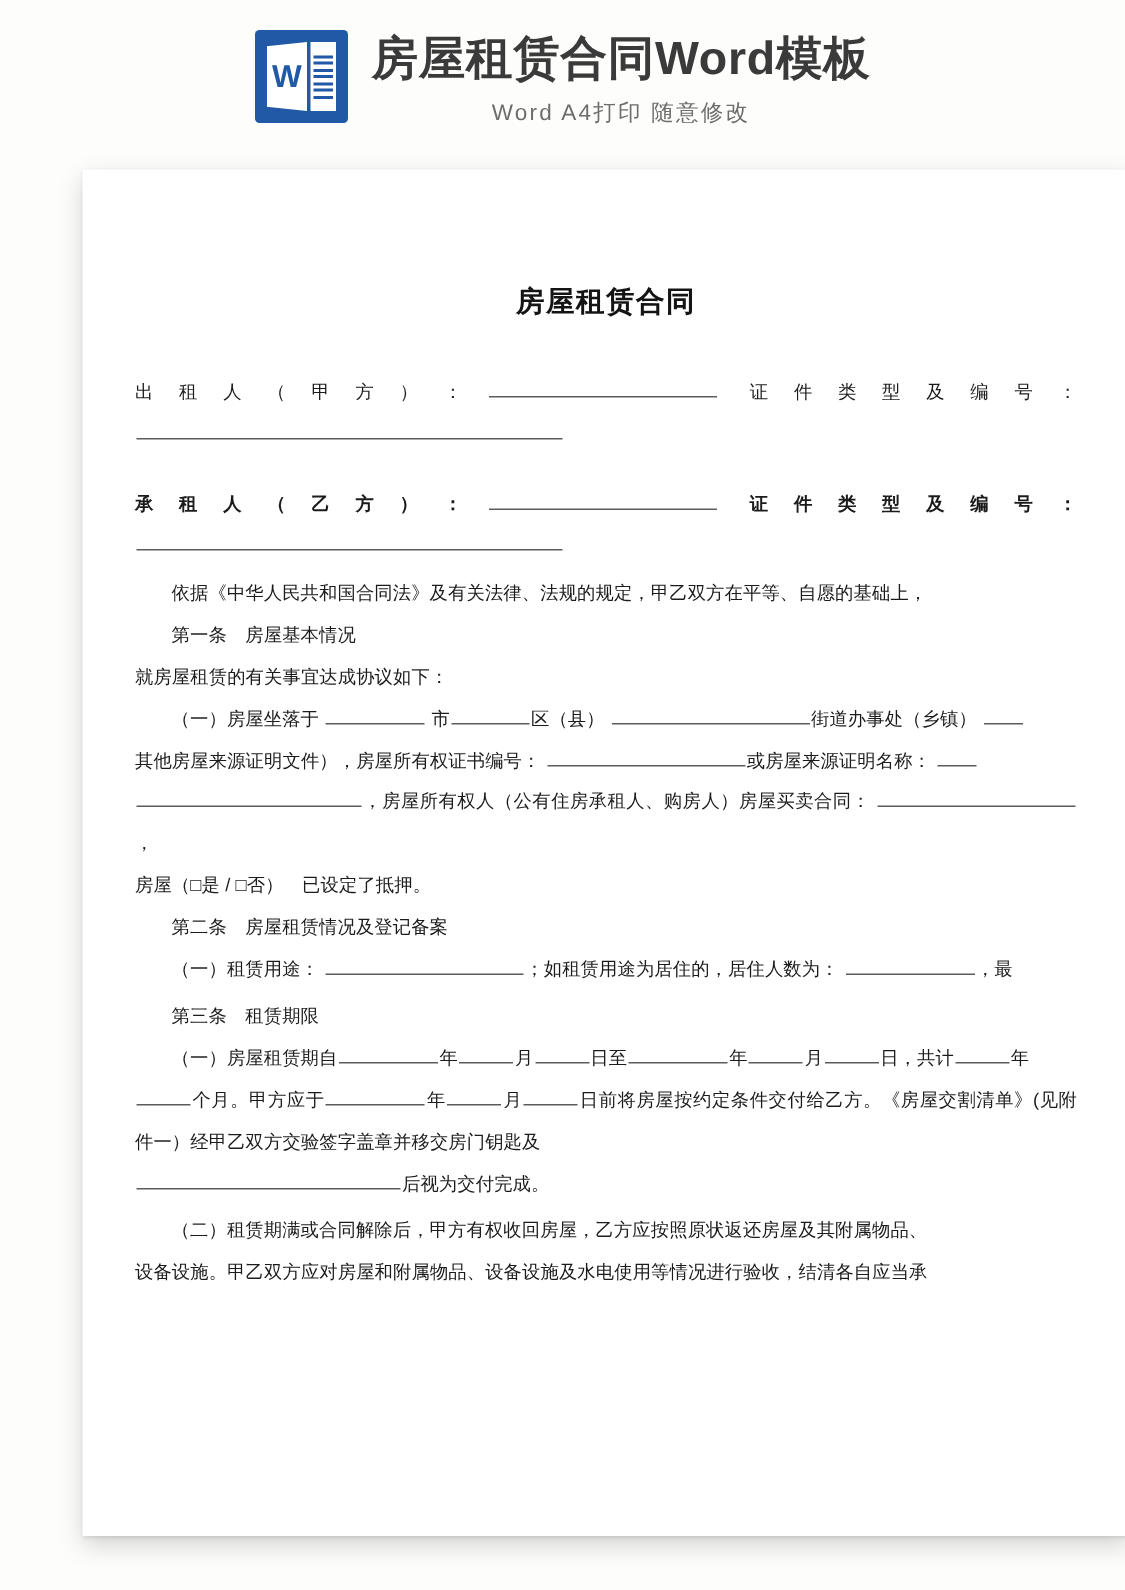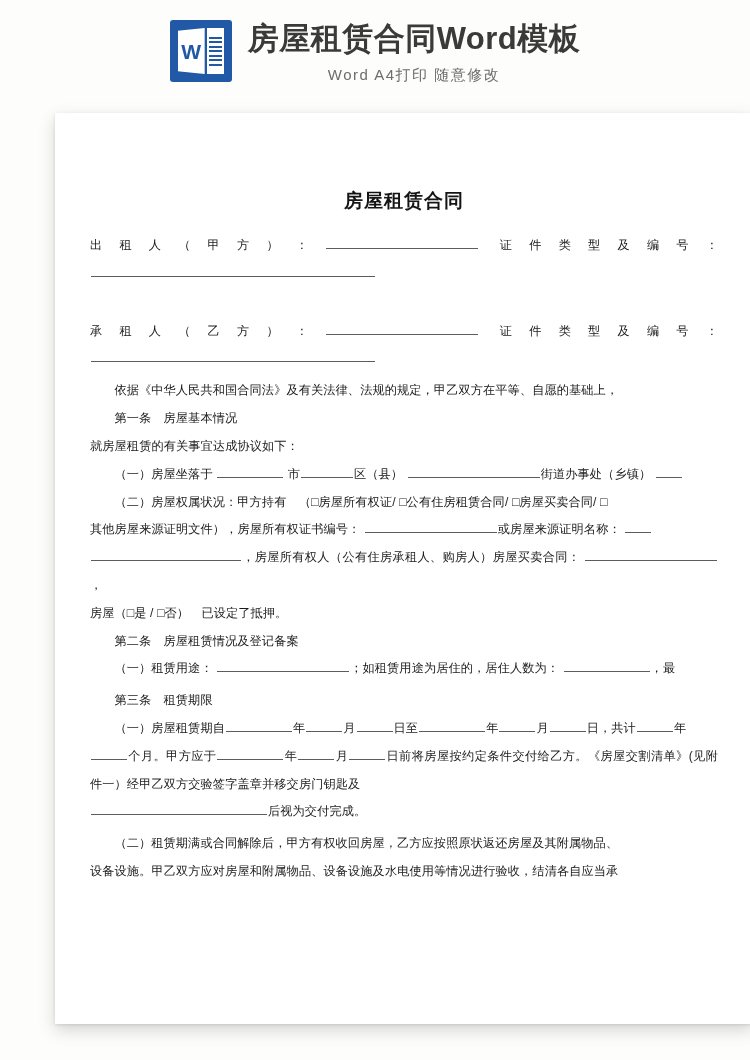--- a/index.html
+++ b/index.html
@@ -125,22 +125,22 @@
 
   .para {
     font-size: 12.2px;
     color: #1b1b1b;
     line-height: 2.28;
     margin: 0;
     text-align: justify;
     letter-spacing: 0.1px;
   }
   .para.indent { text-indent: 2em; }
-  .gap-lg { margin-top: 18px; }
-  .gap-md { margin-top: 30px; }
+  .gap-lg { margin-top: 34px; }
+  .gap-md { margin-top: 19px; font-weight: bold; }
   .gap-sm { margin-top: 4px; }
 
   
   .ul {
     display: inline-block;
     border-bottom: 1px solid #5c5c5c;
     vertical-align: baseline;
     height: 0.95em;
     margin: 0 1px;
   }
@@ -197,21 +197,20 @@
 
     <p class="para">就房屋租赁的有关事宜达成协议如下：</p>
 
     <p class="para indent"><span>（一）房屋坐落于</span>
       <span class="ul ul-m"></span>
       <span>市</span><span class="ul ul-s"></span><span>区（县）</span>
       <span class="ul ul-xxl"></span><span>街道办事处（乡镇）</span>
       <span class="ul ul-xxs"></span></p>
 
 
-    <p class="para indent">（二）房屋权属状况：甲方持有　（□房屋所有权证/ □公有住房租赁合同/ □房屋买卖合同/ □</p>
 
     <p class="para"><span>其他房屋来源证明文件），房屋所有权证书编号：</span>
       <span class="ul ul-xxl"></span><span>或房屋来源证明名称：</span>
       <span class="ul ul-xxs"></span></p>
 
     <p class="para"><span class="ul ul-w6"></span><span>，房屋所有权人（公有住房承租人、购房人）房屋买卖合同：</span>
       <span class="ul ul-xxl"></span><span>，</span></p>
 
     <p class="para">房屋（□是 / □否）　已设定了抵押。</p>
 

